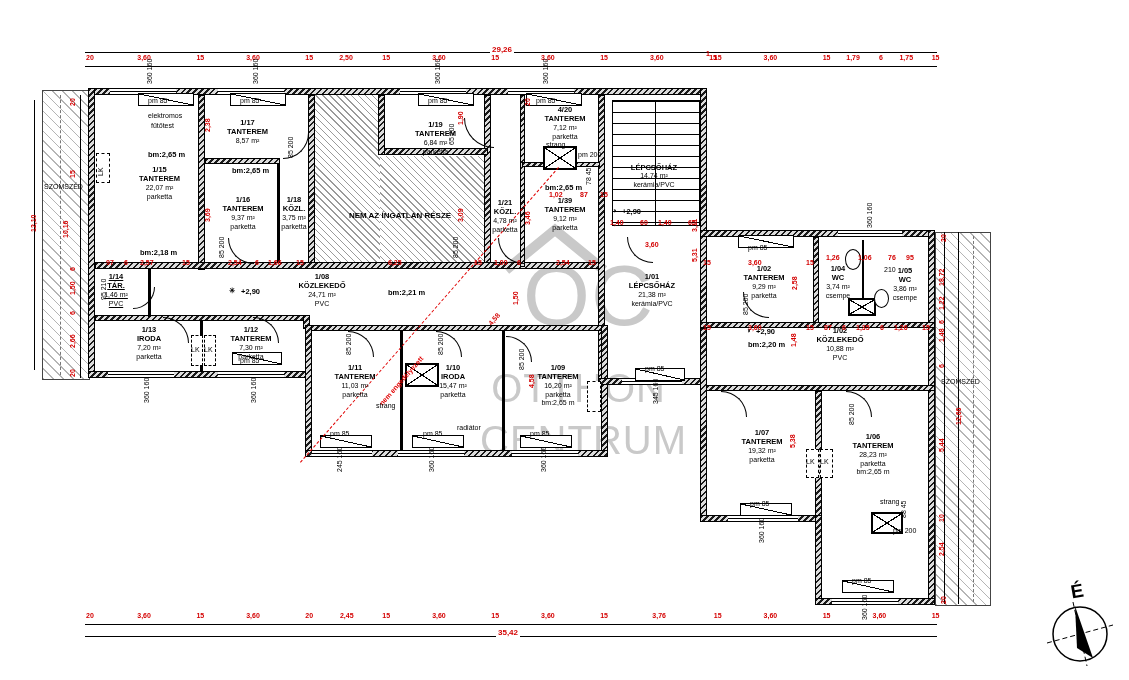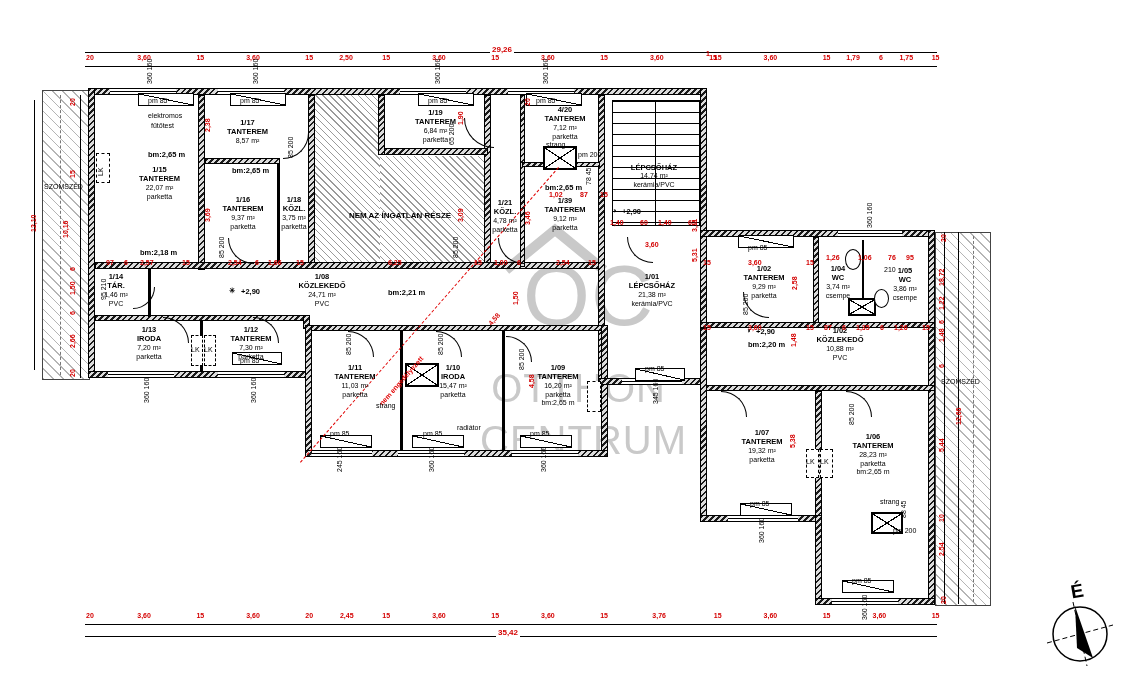--- a/index.html
+++ b/index.html
@@ -244,21 +244,21 @@
         <span class="rname">TANTEREM</span>
         <span class="rarea">9,37 m²</span>
         <span class="rfloor">parketta</span>
       </div>
       <div class="room" style="left: 272px; top: 195px; width: 44px;">
         <span class="rid">1/18</span>
         <span class="rname">KÖZL.</span>
         <span class="rarea">3,75 m²</span>
         <span class="rfloor">parketta</span>
       </div>
-      <div class="room" style="left: 388px; top: 108px; width: 95px;">
+      <div class="room" style="left: 388px; top: 120px; width: 95px;">
         <span class="rid">1/19</span>
         <span class="rname">TANTEREM</span>
         <span class="rarea">6,84 m²</span>
         <span class="rfloor">parketta</span>
       </div>
       <div class="room" style="left: 525px; top: 105px; width: 80px;">
         <span class="rid">4/20</span>
         <span class="rname">TANTEREM</span>
         <span class="rarea">7,12 m²</span>
         <span class="rfloor">parketta</span>
@@ -285,21 +285,21 @@
         <span class="rname">LÉPCSŐHÁZ</span>
         <span class="rarea">21,38 m²</span>
         <span class="rfloor">kerámia/PVC</span>
       </div>
       <div class="room" style="left: 268px; top: 272px; width: 108px;">
         <span class="rid">1/08</span>
         <span class="rname">KÖZLEKEDŐ</span>
         <span class="rarea">24,71 m²</span>
         <span class="rfloor">PVC</span>
       </div>
-      <div class="room" style="left: 88px; top: 272px; width: 56px;">
+      <div class="room" style="left: 88px; top: 272px; width: 56px; text-decoration: underline;">
         <span class="rid">1/14</span>
         <span class="rname">TÁR.</span>
         <span class="rarea">1,46 m²</span>
         <span class="rfloor">PVC</span>
       </div>
       <div class="room" style="left: 108px; top: 325px; width: 82px;">
         <span class="rid">1/13</span>
         <span class="rname">IRODA</span>
         <span class="rarea">7,20 m²</span>
         <span class="rfloor">parketta</span>

